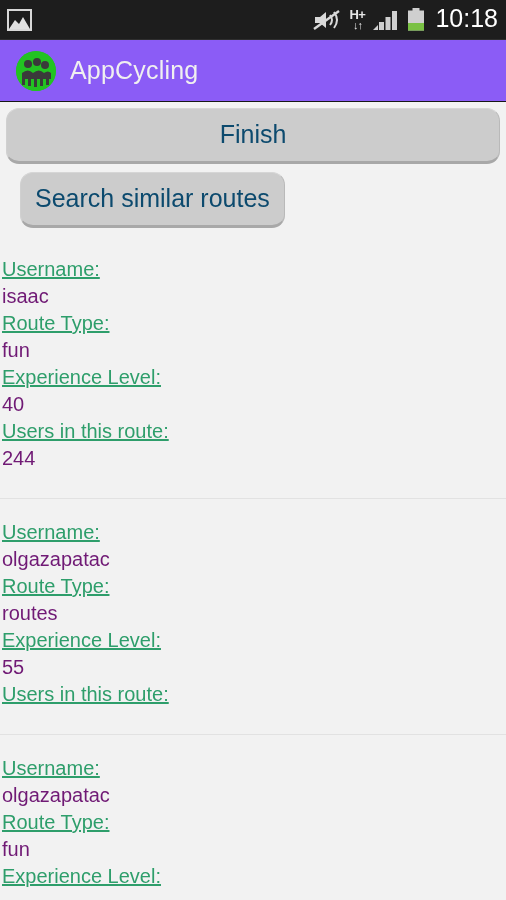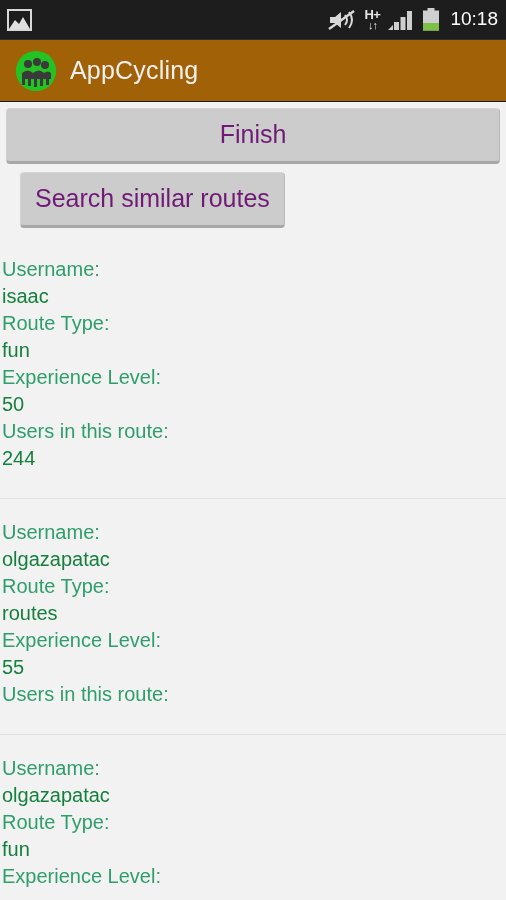--- a/index.html
+++ b/index.html
@@ -64,30 +64,30 @@
     letter-spacing: -0.5px;
   }
   .hplus .arrows {
     font-size: 11px;
     margin-top: -1px;
     letter-spacing: -1px;
   }
 
   .clock {
     color: #ffffff;
-    font-size: 19px;
+    font-size: 25px;
     letter-spacing: 0px;
     padding-left: 2px;
     padding-bottom: 2px;
   }
 
   
   .action-bar {
     height: 62px;
-    background: #a16207;
+    background: #8b5cf6;
     display: flex;
     align-items: center;
     padding-left: 16px;
     gap: 14px;
     flex: 0 0 auto;
     border-bottom: 1px solid #171717;
   }
   .app-logo {
     width: 40px; height: 40px;
     border-radius: 50%;
@@ -114,26 +114,26 @@
   .btn-row-primary { padding: 6px 6px 0 6px; }
   .btn-row-secondary { padding: 8px 0 0 20px; }
 
   .btn {
     background: #cccccc;
     border: none;
     border-top: 1px solid #d6d6d6;
     border-left: 1px solid #d0d0d0;
     border-right: 1px solid #b9b9b9;
     border-bottom: 3px solid #a8a8a8;
-    color: #701a75;
+    color: #0c4a6e;
     font-family: "Liberation Sans", sans-serif;
     font-size: 25px;
     padding: 11px 14px 12px 14px;
     outline: none;
-    border-radius: 4px;
+    border-radius: 13px;
   }
   .btn-finish {
     display: block;
     width: 100%;
     text-align: center;
   }
   .btn-search {
     display: inline-block;
     text-align: left;
   }
@@ -150,23 +150,24 @@
     border-top: 1px solid #e2e2e2;
     margin-top: 26px;
     padding-top: 20px;
   }
 
   .field-label {
     color: #2e9e6b;
     font-size: 20px;
     line-height: 27px;
     white-space: nowrap;
+    text-decoration: underline;
   }
   .field-value {
-    color: #15803d;
+    color: #701a75;
     font-size: 20px;
     line-height: 27px;
     white-space: nowrap;
   }
 </style>
 </head>
 <body>
 
 <div id="phone">
 
@@ -245,21 +246,21 @@
     </div>
 
     <div class="list">
 
       <div class="entry">
         <div class="field-label">Username:</div>
         <div class="field-value">isaac</div>
         <div class="field-label">Route Type:</div>
         <div class="field-value">fun</div>
         <div class="field-label">Experience Level:</div>
-        <div class="field-value">50</div>
+        <div class="field-value">40</div>
         <div class="field-label">Users in this route:</div>
         <div class="field-value">244</div>
       </div>
 
       <div class="entry">
         <div class="field-label">Username:</div>
         <div class="field-value">olgazapatac</div>
         <div class="field-label">Route Type:</div>
         <div class="field-value">routes</div>
         <div class="field-label">Experience Level:</div>

